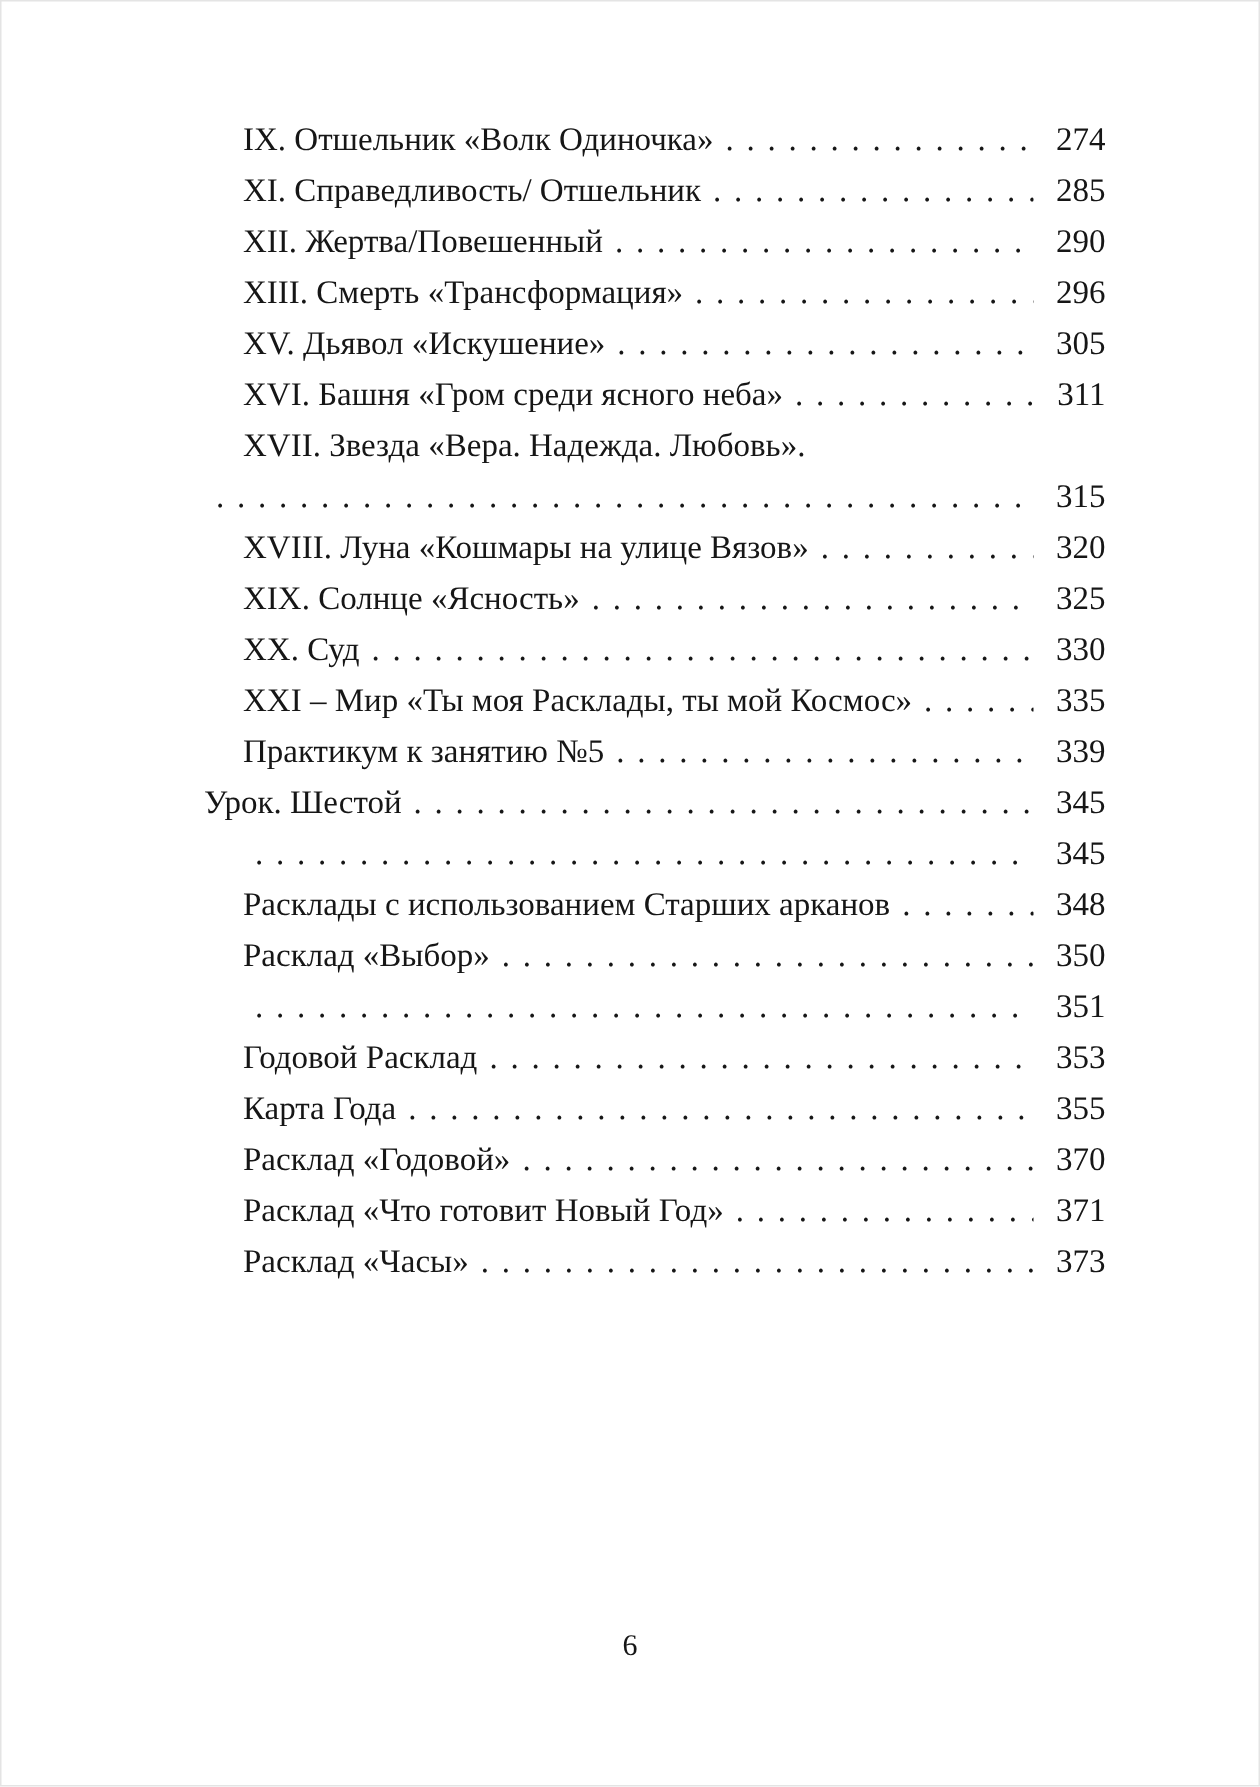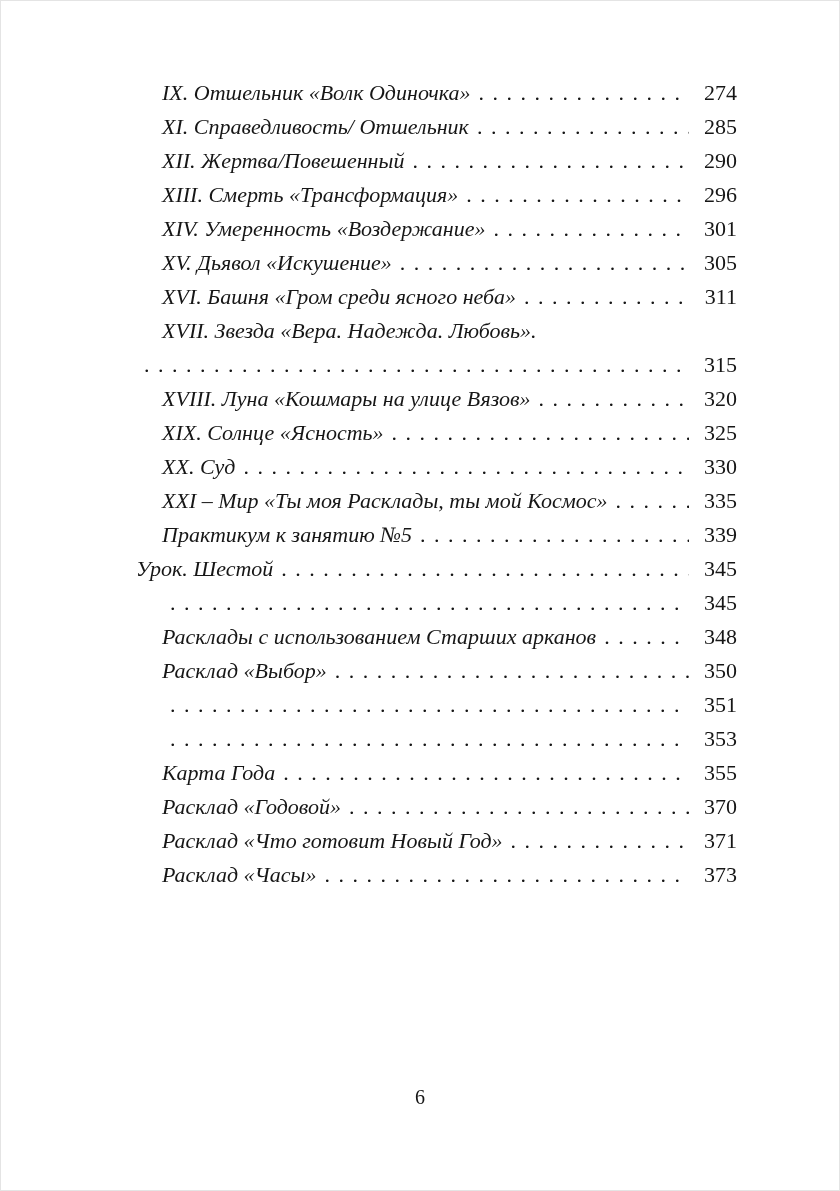--- a/index.html
+++ b/index.html
@@ -33,21 +33,20 @@
     font-size: 22px;
     line-height: 34px;
     white-space: nowrap;
   }
   .toc-row.indent {
     padding-left: 26px;
   }
   .toc-label {
     white-space: nowrap;
     flex: 0 0 auto;
-    font-style: italic;
   }
   .toc-dots {
     flex: 1 1 auto;
     overflow: hidden;
     white-space: nowrap;
     margin: 0 4px 0 8px;
     min-width: 0;
   }
   .toc-dots::after {
     content: " . . . . . . . . . . . . . . . . . . . . . . . . . . . . . . . . . . . . . . . . . . . . . . . . . . . . . . . . . . . .";
@@ -91,25 +90,20 @@
   </div>
       <div class="toc-row indent">
     <span class="toc-label">XII. Жертва/Повешенный</span>
     <span class="toc-dots"></span>
     <span class="toc-page-num">290</span>
   </div>
       <div class="toc-row indent">
     <span class="toc-label">XIII. Смерть «Трансформация»</span>
     <span class="toc-dots"></span>
     <span class="toc-page-num">296</span>
-  </div>
-      <div class="toc-row indent">
-    <span class="toc-label">XIV. Умеренность «Воздержание»</span>
-    <span class="toc-dots"></span>
-    <span class="toc-page-num">301</span>
   </div>
       <div class="toc-row indent">
     <span class="toc-label">XV. Дьявол «Искушение»</span>
     <span class="toc-dots"></span>
     <span class="toc-page-num">305</span>
   </div>
       <div class="toc-row indent">
     <span class="toc-label">XVI. Башня «Гром среди ясного неба»</span>
     <span class="toc-dots"></span>
     <span class="toc-page-num">311</span>
@@ -165,20 +159,21 @@
       <div class="toc-row indent">
     <span class="toc-label">Расклад «Выбор»</span>
     <span class="toc-dots"></span>
     <span class="toc-page-num">350</span>
   </div>
       <div class="toc-row indent">
     <span class="toc-dots"></span>
     <span class="toc-page-num">351</span>
   </div>
       <div class="toc-row indent">
+    <span class="toc-label">Годовой Расклад</span>
     <span class="toc-dots"></span>
     <span class="toc-page-num">353</span>
   </div>
       <div class="toc-row indent">
     <span class="toc-label">Карта Года</span>
     <span class="toc-dots"></span>
     <span class="toc-page-num">355</span>
   </div>
       <div class="toc-row indent">
     <span class="toc-label">Расклад «Годовой»</span>

